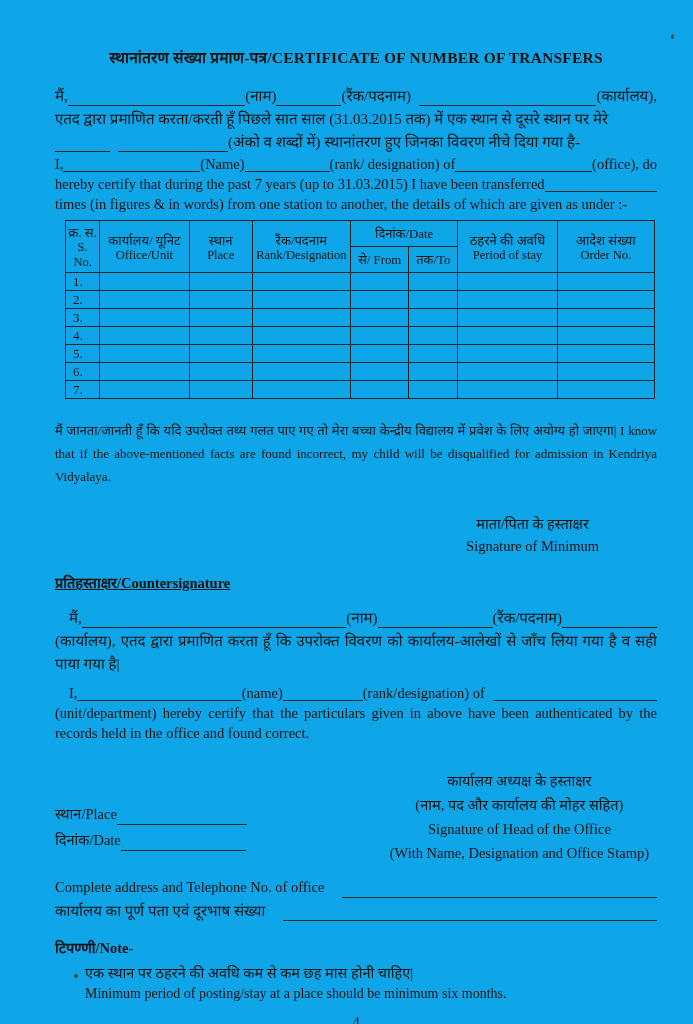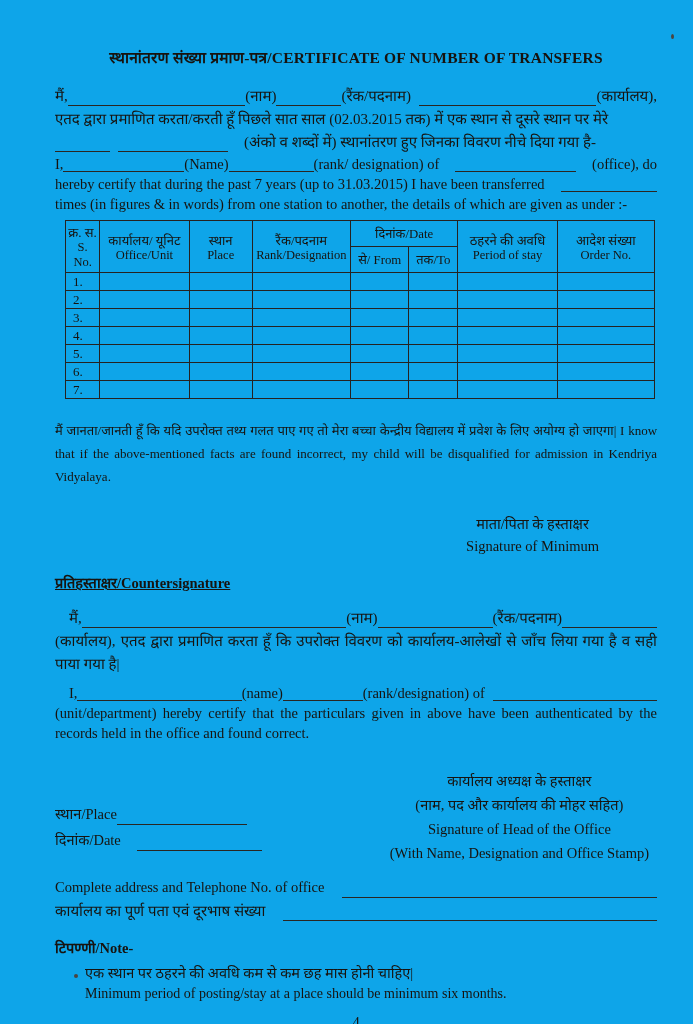--- a/index.html
+++ b/index.html
@@ -10,21 +10,21 @@
 
   .title { text-align:center; font-weight:bold; font-size:15.5px; letter-spacing:.2px; }
 
   .para { font-size:14.5px; }
   .fline { display:flex; align-items:flex-end; }
   .fline > span { white-space:nowrap; }
   .blank { display:inline-block; border-bottom:1.2px solid #2a2622; height:.95em; margin-bottom:2px; }
   .f1 { flex:1; } .f15 { flex:1.5; } .f17 { flex:1.7; }
   .w55{width:55px} .w65{width:65px} .w80{width:80px} .w85{width:85px}
   .w95{width:95px} .w110{width:110px} .w115{width:115px} .w125{width:125px} .w130{width:130px}
-  .gap8 { margin-left:8px; } .gap4 { margin-left:16px; }
+  .gap8 { margin-left:8px; } .gap4 { margin-left:0; }
 
   .intro { margin-top:17px; }
   .hi-line { line-height:23px; font-size:15px; }
   .en-line { line-height:20px; font-size:14.5px; }
   .justify { text-align:justify; }
 
   table.transfers { border-collapse:collapse; margin:6px 0 0 10px; width:590px; table-layout:fixed; }
   table.transfers th, table.transfers td { border:1.4px solid #262220; font-weight:normal; }
   table.transfers th { font-size:12.8px; line-height:15px; padding:4px 1px 2px; text-align:center; }
   table.transfers td { height:18px; font-size:13px; padding:0 0 0 7px; text-align:left; }
@@ -79,21 +79,21 @@
     <div class="intro para">
       <div class="fline hi-line">
         <span>मैं,</span>
           <span class="blank f15"></span>
           <span>(नाम)</span>
           <span class="blank w65"></span>
           <span>(रैंक/पदनाम)</span>
           <span class="blank f15 gap8"></span>
           <span>(कार्यालय),</span>
       </div>
-      <div class="hi-line justify">एतद द्वारा प्रमाणित करता/करती हूँ पिछले सात साल (02.03.2015 तक) में एक स्थान से दूसरे स्थान पर मेरे</div>
+      <div class="hi-line justify">एतद द्वारा प्रमाणित करता/करती हूँ पिछले सात साल (31.03.2015 तक) में एक स्थान से दूसरे स्थान पर मेरे</div>
       <div class="fline hi-line">
         <span class="blank w55"></span>
           <span class="blank w110 gap8"></span>
           <span class="gap4">(अंको व शब्दों में) स्थानांतरण हुए जिनका विवरण नीचे दिया गया है-</span>
       </div>
       <div class="fline en-line">
         <span>I,</span>
           <span class="blank w130 f1"></span>
           <span>(Name)</span>
           <span class="blank w85"></span>

